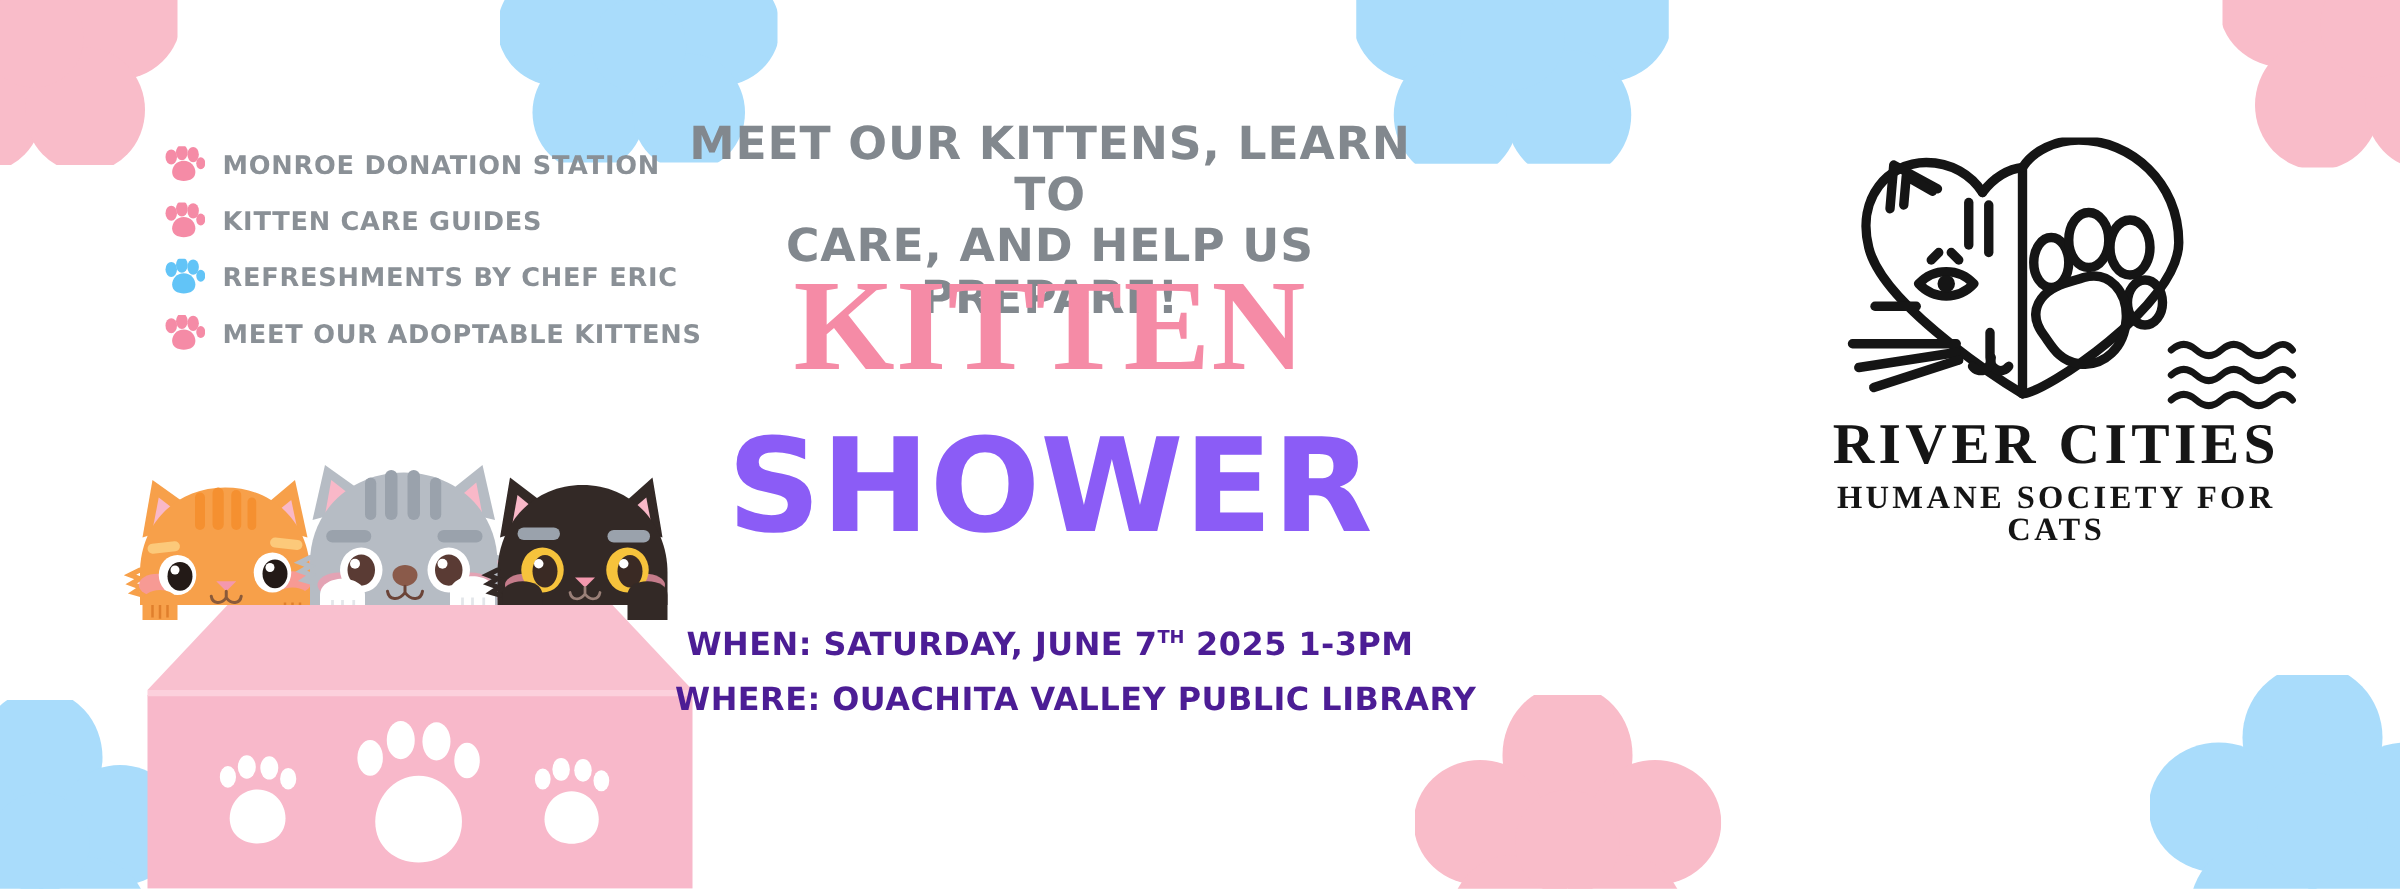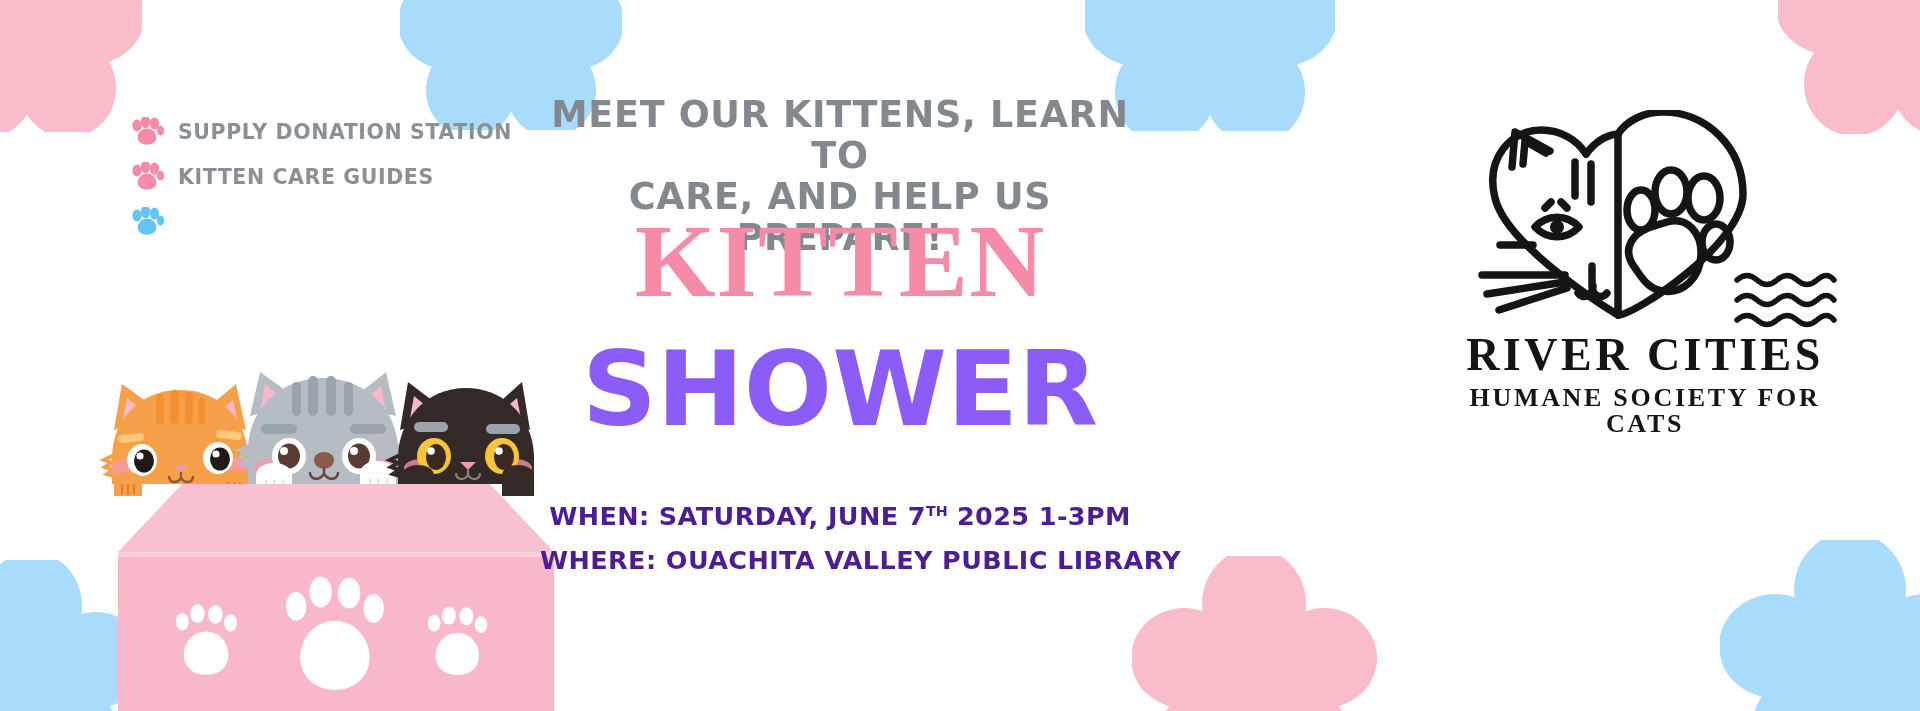--- a/index.html
+++ b/index.html
@@ -219,21 +219,21 @@
           <svg width="34" height="30" viewBox="0 0 34 30">
             <g fill="#f58ba6">
               <ellipse cx="7" cy="8.5" rx="4.6" ry="6"></ellipse>
               <ellipse cx="15.5" cy="5" rx="4.7" ry="6.2"></ellipse>
               <ellipse cx="24.5" cy="6.6" rx="4.6" ry="6.1"></ellipse>
               <ellipse cx="30.6" cy="13.6" rx="3.6" ry="4.8"></ellipse>
               <path d="M17 11.5c5.6 0 9.3 4.6 9.3 9.1 0 4.8-4.1 7.1-9.3 7.1s-9.3-2.3-9.3-7.1c0-4.5 3.7-9.1 9.3-9.1z"></path>
             </g>
           </svg>
         </span>
-        <span class="feature-label">SUPPLY DONATION STATION</span>
+        <span class="feature-label">MONROE DONATION STATION</span>
       </li>
       <li class="feature-item">
         <span class="paw-bullet">
           <svg width="34" height="30" viewBox="0 0 34 30">
             <g fill="#f58ba6">
               <ellipse cx="7" cy="8.5" rx="4.6" ry="6"></ellipse>
               <ellipse cx="15.5" cy="5" rx="4.7" ry="6.2"></ellipse>
               <ellipse cx="24.5" cy="6.6" rx="4.6" ry="6.1"></ellipse>
               <ellipse cx="30.6" cy="13.6" rx="3.6" ry="4.8"></ellipse>
               <path d="M17 11.5c5.6 0 9.3 4.6 9.3 9.1 0 4.8-4.1 7.1-9.3 7.1s-9.3-2.3-9.3-7.1c0-4.5 3.7-9.1 9.3-9.1z"></path>
@@ -247,20 +247,35 @@
           <svg width="34" height="30" viewBox="0 0 34 30">
             <g fill="#62c4f7">
               <ellipse cx="7" cy="8.5" rx="4.6" ry="6"></ellipse>
               <ellipse cx="15.5" cy="5" rx="4.7" ry="6.2"></ellipse>
               <ellipse cx="24.5" cy="6.6" rx="4.6" ry="6.1"></ellipse>
               <ellipse cx="30.6" cy="13.6" rx="3.6" ry="4.8"></ellipse>
               <path d="M17 11.5c5.6 0 9.3 4.6 9.3 9.1 0 4.8-4.1 7.1-9.3 7.1s-9.3-2.3-9.3-7.1c0-4.5 3.7-9.1 9.3-9.1z"></path>
             </g>
           </svg>
         </span>
+        <span class="feature-label">REFRESHMENTS BY CHEF ERIC</span>
+      </li>
+      <li class="feature-item">
+        <span class="paw-bullet">
+          <svg width="34" height="30" viewBox="0 0 34 30">
+            <g fill="#f58ba6">
+              <ellipse cx="7" cy="8.5" rx="4.6" ry="6"></ellipse>
+              <ellipse cx="15.5" cy="5" rx="4.7" ry="6.2"></ellipse>
+              <ellipse cx="24.5" cy="6.6" rx="4.6" ry="6.1"></ellipse>
+              <ellipse cx="30.6" cy="13.6" rx="3.6" ry="4.8"></ellipse>
+              <path d="M17 11.5c5.6 0 9.3 4.6 9.3 9.1 0 4.8-4.1 7.1-9.3 7.1s-9.3-2.3-9.3-7.1c0-4.5 3.7-9.1 9.3-9.1z"></path>
+            </g>
+          </svg>
+        </span>
+        <span class="feature-label">MEET OUR ADOPTABLE KITTENS</span>
       </li>
     </ul>
 
     <div id="kitten-box-art">
       <svg width="520" height="339" viewBox="0 0 520 339">
         <defs>
           <clipPath id="clipBoxFront">
             <path d="M40 118 L476 118 L476 339 L40 339 Z"></path>
           </clipPath>
         </defs>

